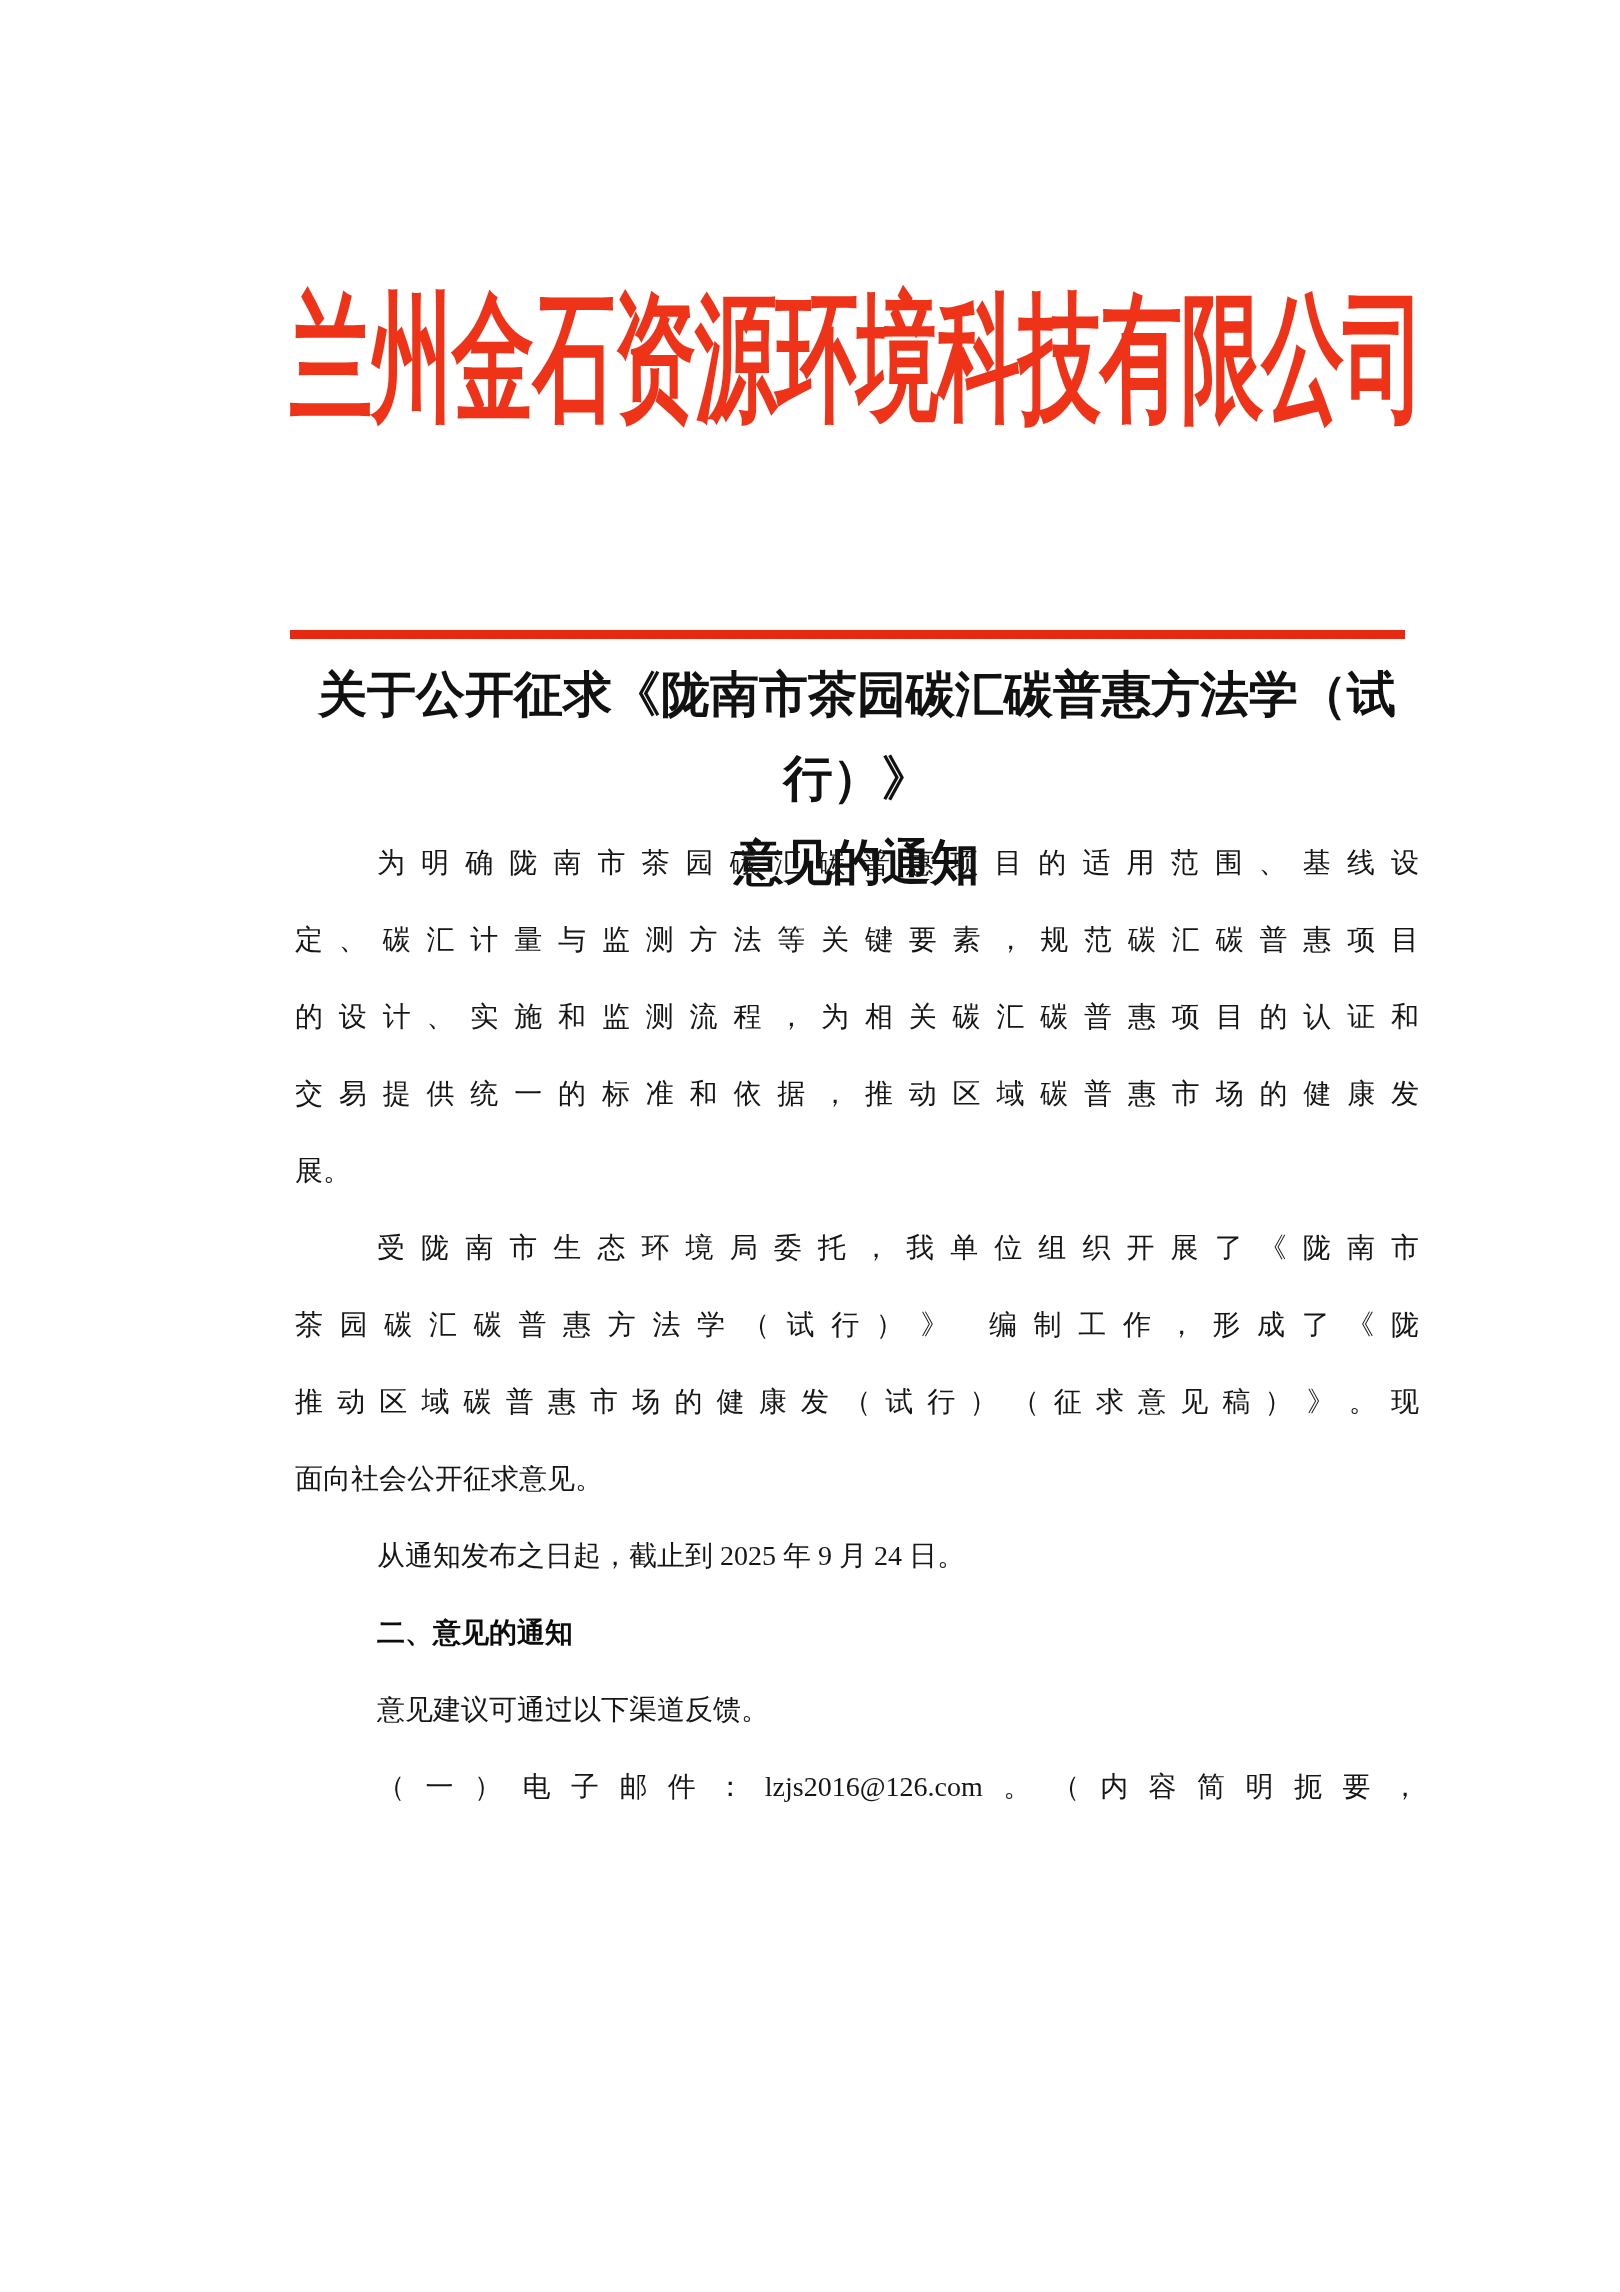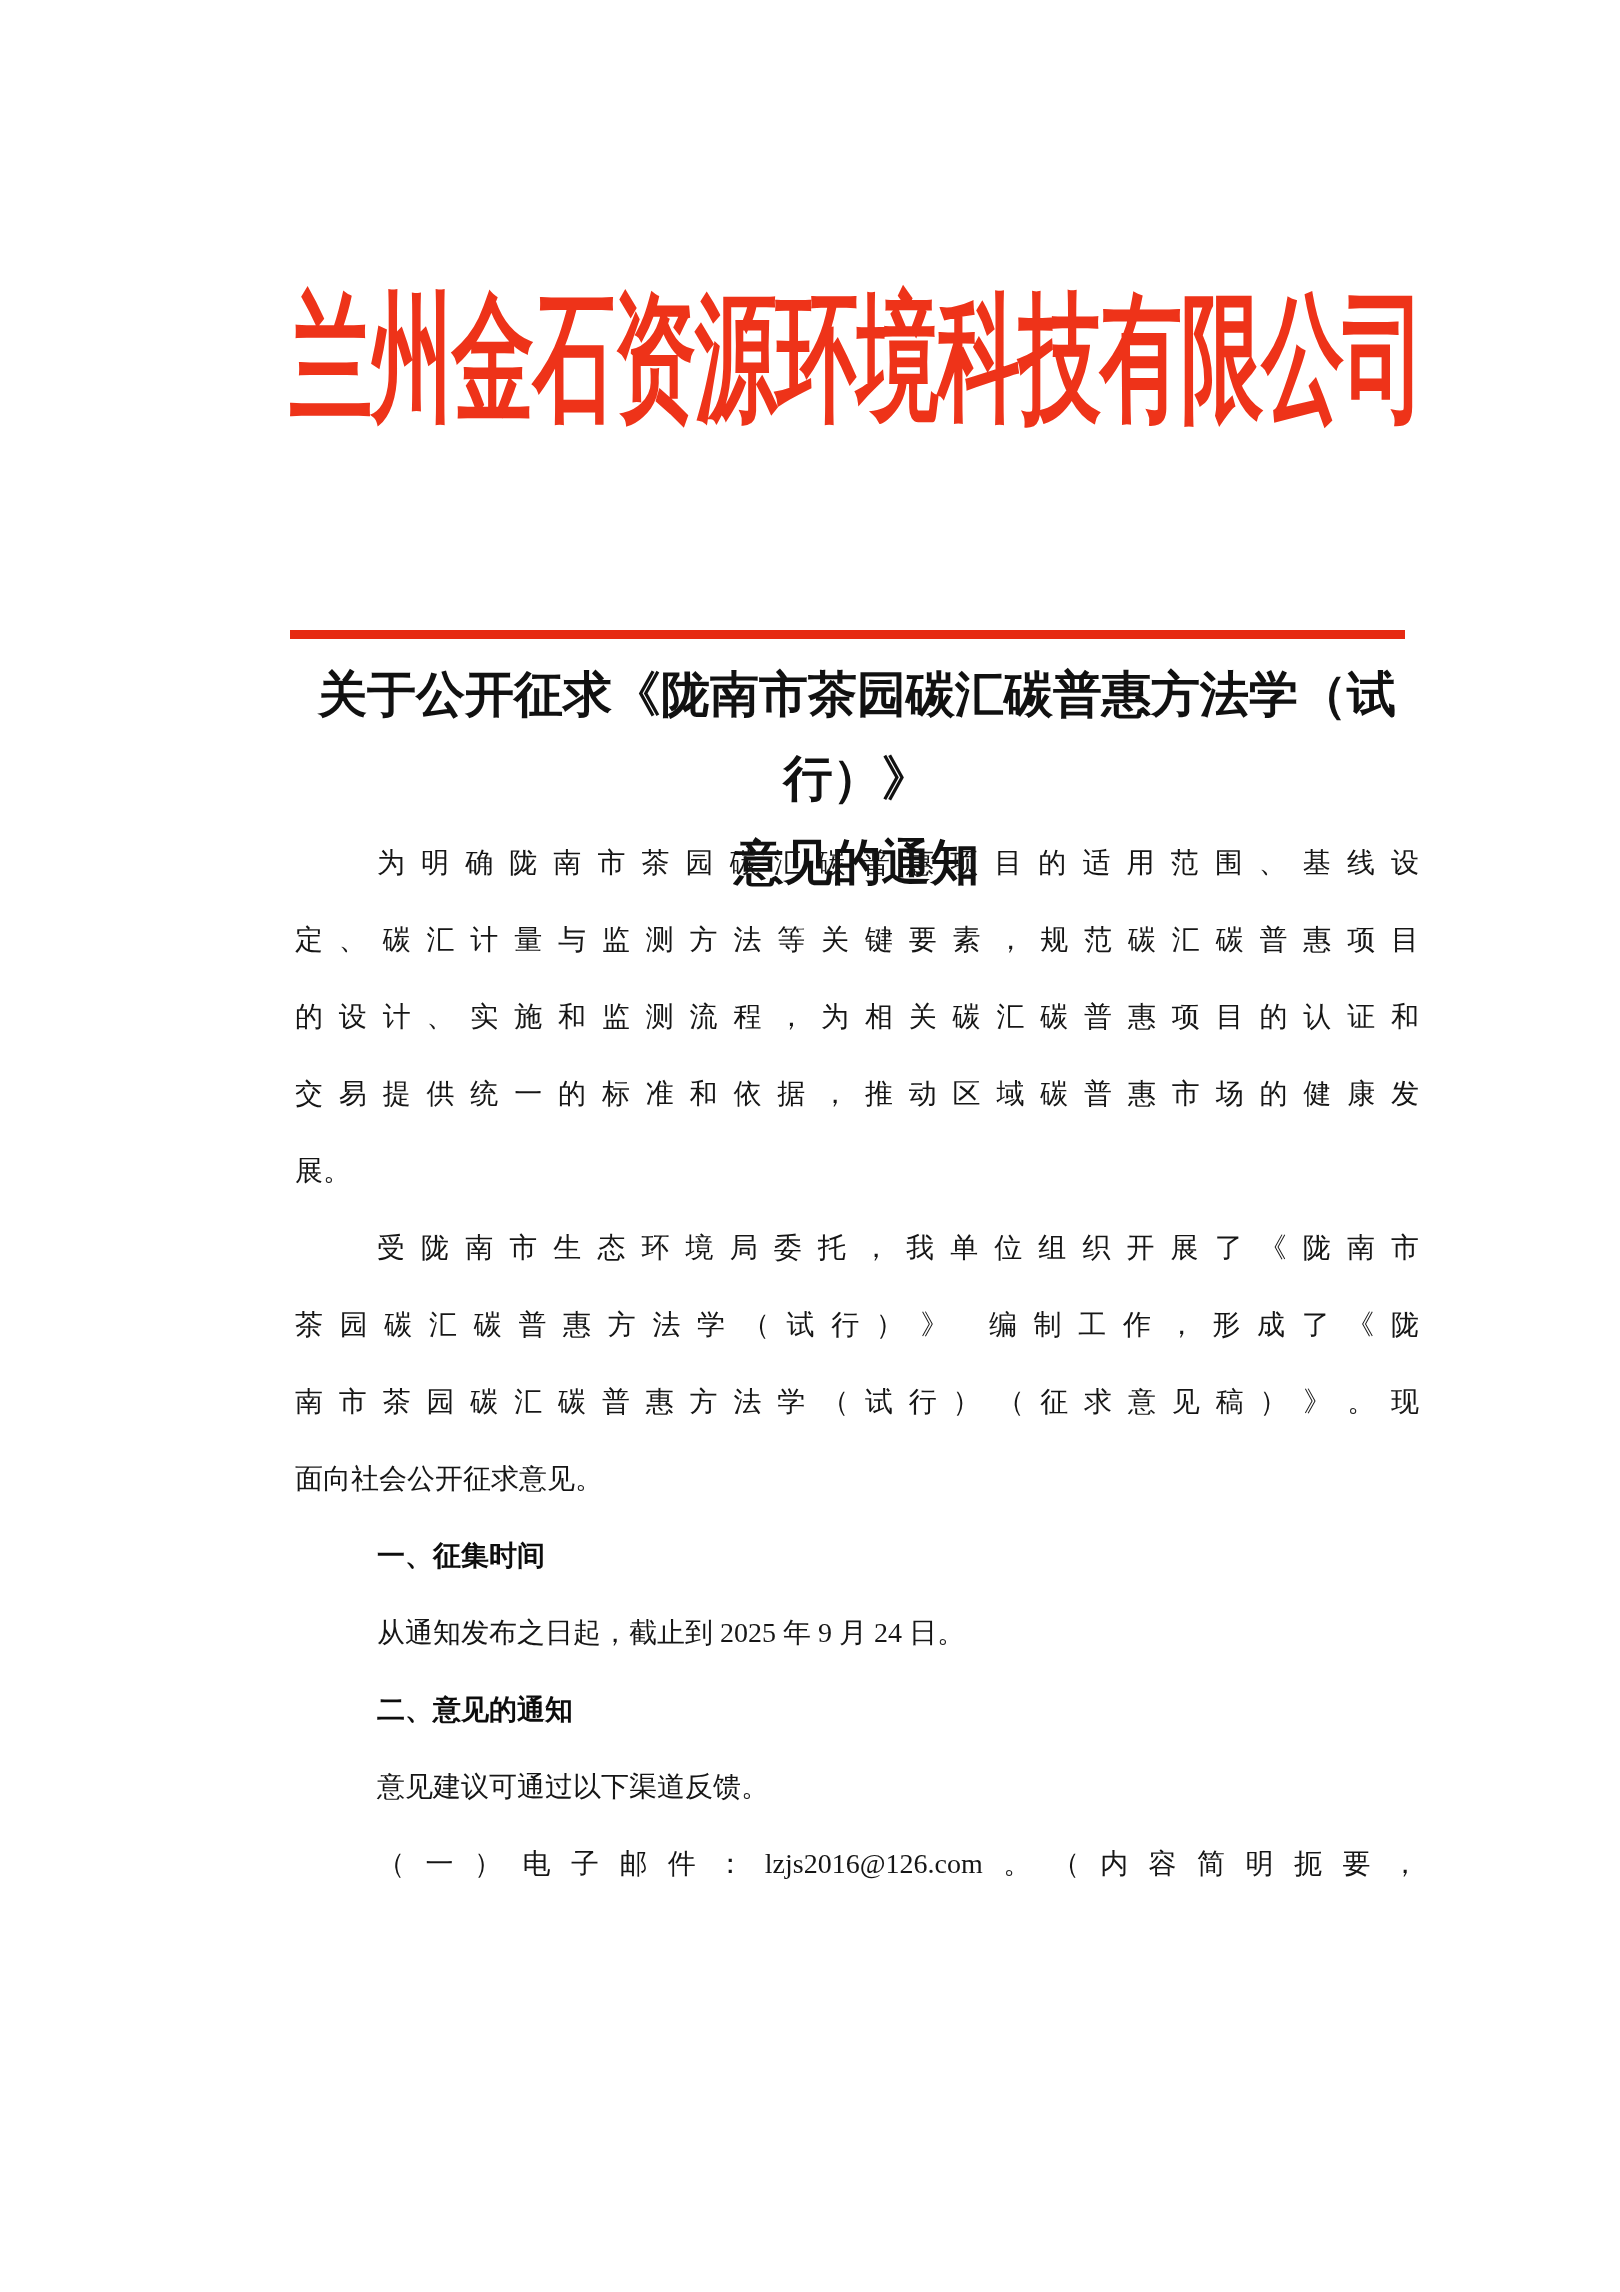--- a/index.html
+++ b/index.html
@@ -112,23 +112,22 @@
   </div>
 
   <div class="body-text">
     <div class="line indent fill">为明确陇南市茶园碳汇碳普惠项目的适用范围、基线设</div>
     <div class="line fill">定、碳汇计量与监测方法等关键要素，规范碳汇碳普惠项目</div>
     <div class="line fill">的设计、实施和监测流程，为相关碳汇碳普惠项目的认证和</div>
     <div class="line fill">交易提供统一的标准和依据，推动区域碳普惠市场的健康发</div>
     <div class="line">展。</div>
     <div class="line indent fill">受陇南市生态环境局委托，我单位组织开展了《陇南市</div>
     <div class="line fill">茶园碳汇碳普惠方法学（试行）》 编制工作，形成了《陇</div>
-    <div class="line fill">南市茶园碳汇碳普惠方法学（试行）（征求意见稿）》。现</div>
+    <div class="line fill">推动区域碳普惠市场的健康发（试行）（征求意见稿）》。现</div>
     <div class="line">面向社会公开征求意见。</div>
-    <div class="line indent heading">一、征集时间</div>
     <div class="line indent">从通知发布之日起，截止到 2025 年 9 月 24 日。</div>
     <div class="line indent heading">二、意见的通知</div>
     <div class="line indent">意见建议可通过以下渠道反馈。</div>
     <div class="line indent fill">（一）电子邮件：lzjs2016@126.com。（内容简明扼要，</div>
   </div>
 
 </div>
 
 
 </body></html>

